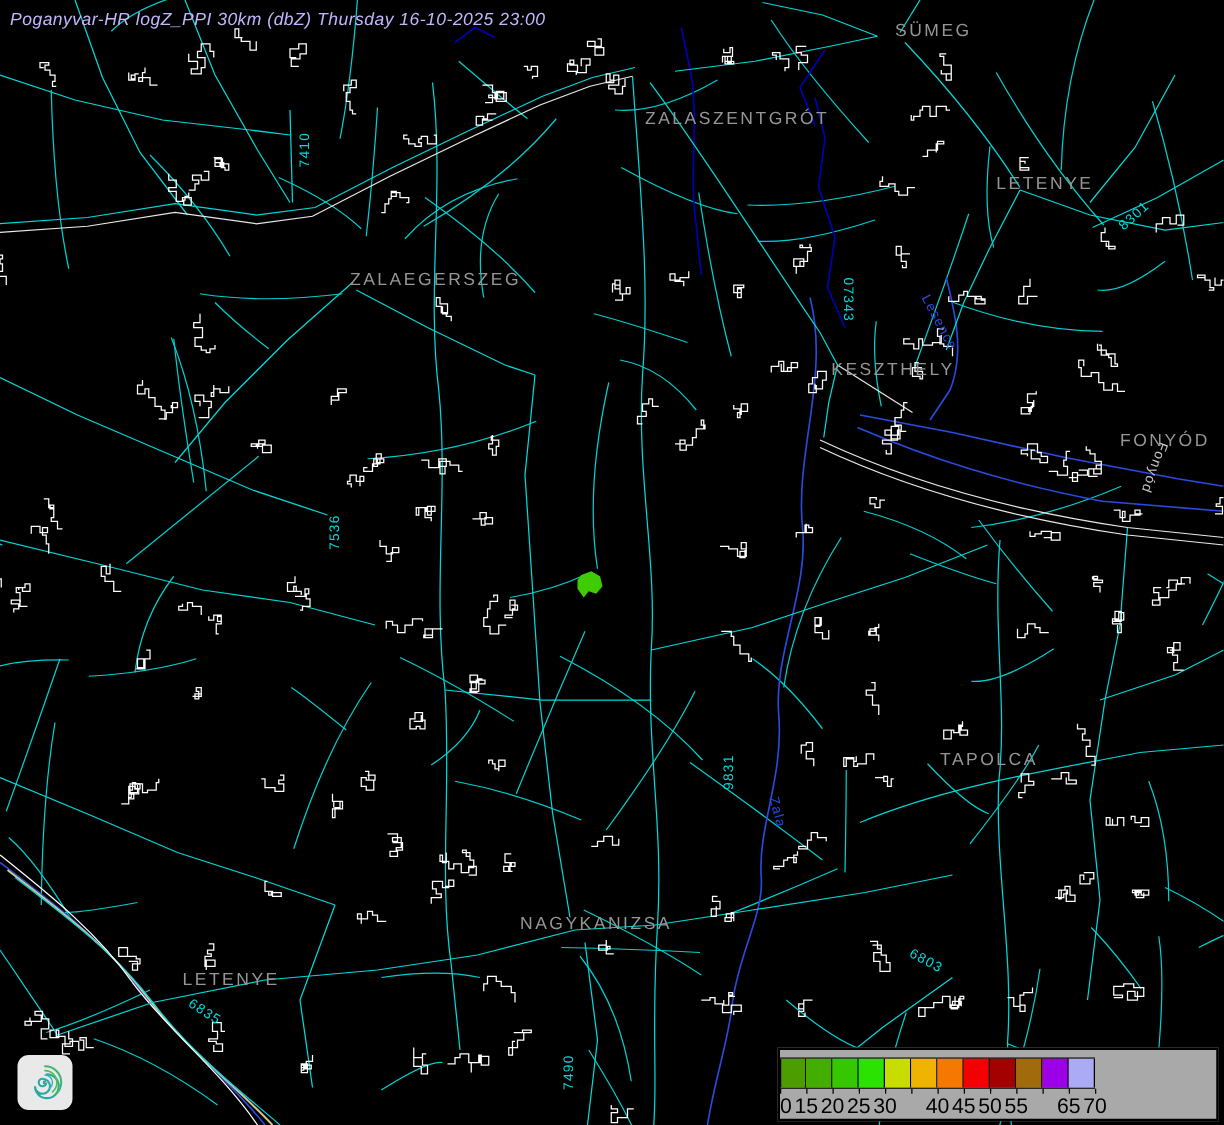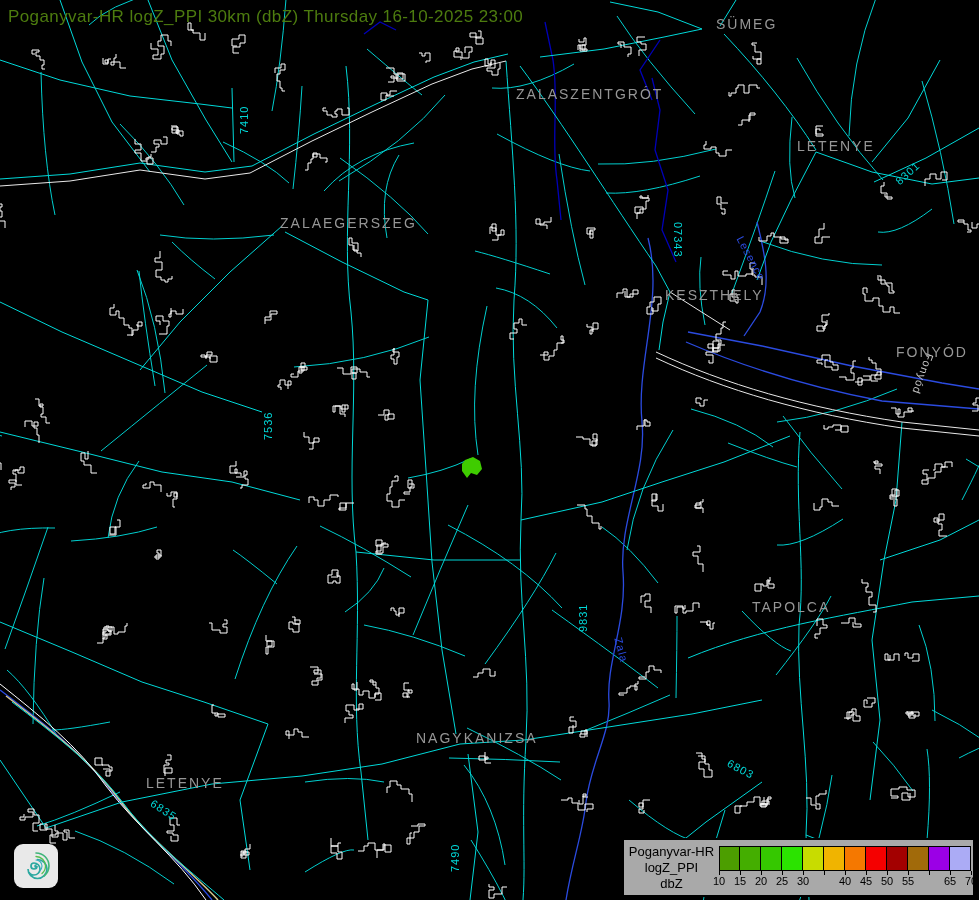--- a/index.html
+++ b/index.html
@@ -2,22 +2,22 @@
 <html><head>
 <meta charset="utf-8">
 <style>
   html,body{margin:0;padding:0;background:#000;}
   #stage{
     position:relative;width:979px;height:900px;background:#000;overflow:hidden;
     font-family:"Liberation Sans",sans-serif;
   }
   #map-svg{position:absolute;left:0;top:0;}
   #title{
-    position:absolute;left:8px;top:7px;color:#4d7c0f;font-size:17px;
-    letter-spacing:.4px;white-space:nowrap;z-index:30;
+    position:absolute;left:8px;top:7px;color:#c4b5fd;font-size:14px;
+    letter-spacing:.4px;white-space:nowrap;z-index:30;font-style:italic;
   }
   .city-label{
     position:absolute;color:#969696;font-size:14px;letter-spacing:2px;
     white-space:nowrap;z-index:20;
   }
   .road-label{
     position:absolute;font-size:11px;letter-spacing:1px;white-space:nowrap;
     z-index:15;transform-origin:left top;
   }
   #legend{
@@ -29,21 +29,21 @@
     width:95px;display:flex;flex-direction:column;justify-content:center;
     align-items:center;color:#000;font-size:13px;line-height:16px;
   }
   #legend-bar-wrap{position:relative;flex:1;}
   #legend-cells{position:absolute;left:0;top:6px;height:23px;display:flex;}
   .legend-cell{width:21px;height:23px;border-right:1px solid #000;box-sizing:border-box;}
   .legend-cell:first-child{border-left:1px solid #000;}
   #legend-cells{border-top:1px solid #000;border-bottom:1px solid #000;box-sizing:content-box;}
   .legend-tick{position:absolute;top:31px;width:1px;height:4px;background:#000;}
   .legend-num{
-    position:absolute;top:35px;transform:translateX(-50%);color:#000;font-size:11px;
+    position:absolute;top:35px;transform:translateX(-50%);color:#000;font-size:17px;
   }
   #logo{
     position:absolute;left:14px;top:844px;width:44px;height:44px;border-radius:9px;
     background:#E9E9E9;z-index:40;display:flex;align-items:center;justify-content:center;
     cursor:pointer;
   }
 </style>
 </head>
 <body>
 
@@ -359,25 +359,20 @@
       <div class="road-label" style="left: 155px; top: 797px; color: rgb(0, 217, 217); transform: rotate(33deg);">6835</div>
       <div class="road-label" style="left: 893px; top: 178px; color: rgb(0, 217, 217); transform: rotate(-42deg);">8301</div>
       <div class="road-label" style="left: 577px; top: 632px; color: rgb(0, 217, 217); transform: rotate(-90deg);">9831</div>
       <div class="road-label" style="left: 449px; top: 872px; color: rgb(0, 217, 217); transform: rotate(-90deg);">7490</div>
       <div class="road-label" style="left: 745px; top: 234px; color: rgb(43, 75, 224); transform: rotate(62deg);">Lesence</div>
       <div class="road-label" style="left: 624px; top: 636px; color: rgb(43, 75, 224); transform: rotate(75deg);">Zala</div>
       <div class="road-label" style="left: 936px; top: 356px; color: rgb(200, 200, 200); transform: rotate(110deg);">Fonyód</div>
     </div>
 
   <div id="legend">
-    <div id="legend-text">
-      <div>Poganyvar-HR</div>
-      <div>logZ_PPI</div>
-      <div>dbZ</div>
-    </div>
     <div id="legend-bar-wrap">
       <div id="legend-cells">
           <div class="legend-cell" style="background: rgb(76, 158, 0);"></div>
           <div class="legend-cell" style="background: rgb(68, 174, 0);"></div>
           <div class="legend-cell" style="background: rgb(53, 200, 0);"></div>
           <div class="legend-cell" style="background: rgb(43, 227, 0);"></div>
           <div class="legend-cell" style="background: rgb(200, 220, 0);"></div>
           <div class="legend-cell" style="background: rgb(240, 180, 0);"></div>
           <div class="legend-cell" style="background: rgb(245, 120, 0);"></div>
           <div class="legend-cell" style="background: rgb(245, 0, 0);"></div>

